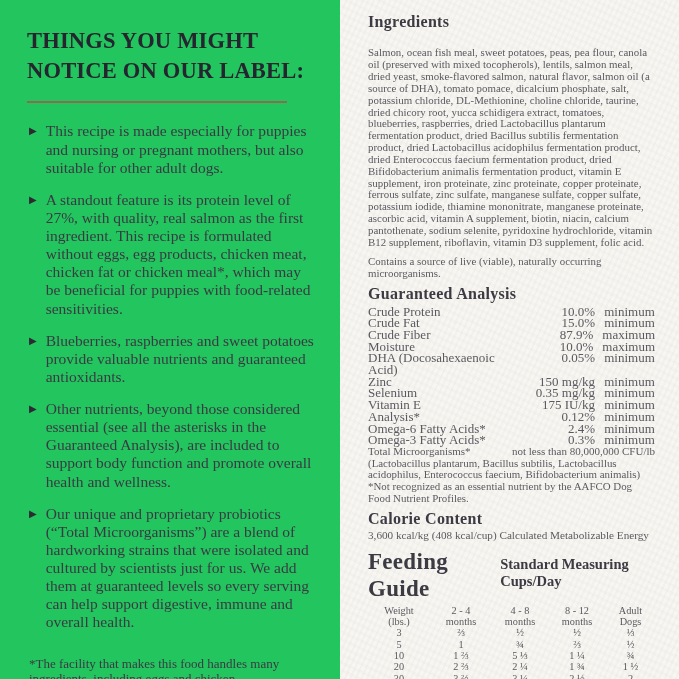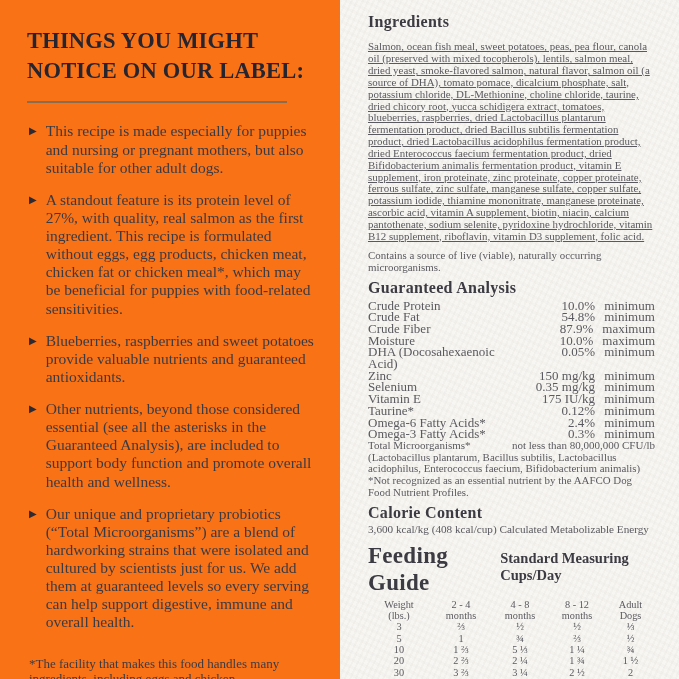--- a/index.html
+++ b/index.html
@@ -3,21 +3,21 @@
 <meta charset="utf-8">
 <style>
   * { margin:0; padding:0; box-sizing:border-box; }
   html,body { width:679px; height:679px; }
   body { font-family:"Liberation Serif", serif; }
   .page { position:relative; width:679px; height:679px; overflow:hidden; background:#f8f6f3; }
 
   
   .left-panel {
     position:absolute; left:0; top:0; width:340px; height:679px;
-    background:#f97316; padding:26px 26px 4px 27px;
+    background:#22c55e; padding:26px 26px 4px 27px;
   }
   .left-title {
     font-size:22.5px; font-weight:bold; color:#26242e; line-height:1.32;
     letter-spacing:0.2px;
   }
   .rule {
     border:none; border-top:2px solid #8a6c4e; width:260px; margin:16px 0 0 0;
   }
   .bullets { list-style:none; margin-top:19px; }
   .bullet-item { display:flex; margin-bottom:14px; color:#3b3a43; }
@@ -32,21 +32,21 @@
     position:absolute; left:340px; top:0; width:339px; height:679px;
     background:
       repeating-linear-gradient(115deg, rgba(210,205,198,0.12) 0 2px, rgba(255,255,255,0) 2px 5px),
       repeating-linear-gradient(25deg, rgba(215,210,202,0.10) 0 3px, rgba(255,255,255,0) 3px 7px),
       #f8f6f2;
     padding:13px 24px 0 28px; color:#5a595f;
   }
   .r-heading { font-size:16px; font-weight:bold; color:#3c3a42; letter-spacing:0.3px; line-height:1.15; }
   .r-heading.big { font-size:23px; }
   .small-text { font-size:10.9px; line-height:1.085; color:#5a595f; }
-  .ingredients-text { margin-top:10px;text-decoration:underline; }
+  .ingredients-text { margin-top:16px; }
   .contains-note { margin-top:8px; }
 
   .ga-section { margin-top:5px; }
   .ga-rows { margin-top:2px; }
   .ga-row { display:flex; font-size:13px; line-height:11.7px; }
   .ga-label { flex:1 1 auto; }
   .ga-value { flex:0 0 72px; text-align:right; }
   .ga-qualifier { flex:0 0 60px; text-align:center; padding-left:9px; }
   .ga-total { display:flex; font-size:11px; line-height:11.7px;justify-content:space-between; }
   .ga-total-label { flex:0 0 auto; }
@@ -109,21 +109,21 @@
     <div class="ga-section">
       <div class="r-heading">Guaranteed Analysis</div>
       <div class="ga-rows">
           <div class="ga-row">
             <span class="ga-label">Crude Protein</span>
             <span class="ga-value">10.0%</span>
             <span class="ga-qualifier">minimum</span>
           </div>
           <div class="ga-row">
             <span class="ga-label">Crude Fat</span>
-            <span class="ga-value">54.8%</span>
+            <span class="ga-value">15.0%</span>
             <span class="ga-qualifier">minimum</span>
           </div>
           <div class="ga-row">
             <span class="ga-label">Crude Fiber</span>
             <span class="ga-value">87.9%</span>
             <span class="ga-qualifier">maximum</span>
           </div>
           <div class="ga-row">
             <span class="ga-label">Moisture</span>
             <span class="ga-value">10.0%</span>
@@ -143,21 +143,21 @@
             <span class="ga-label">Selenium</span>
             <span class="ga-value">0.35 mg/kg</span>
             <span class="ga-qualifier">minimum</span>
           </div>
           <div class="ga-row">
             <span class="ga-label">Vitamin E</span>
             <span class="ga-value">175 IU/kg</span>
             <span class="ga-qualifier">minimum</span>
           </div>
           <div class="ga-row">
-            <span class="ga-label">Taurine*</span>
+            <span class="ga-label">Analysis*</span>
             <span class="ga-value">0.12%</span>
             <span class="ga-qualifier">minimum</span>
           </div>
           <div class="ga-row">
             <span class="ga-label">Omega-6 Fatty Acids*</span>
             <span class="ga-value">2.4%</span>
             <span class="ga-qualifier">minimum</span>
           </div>
           <div class="ga-row">
             <span class="ga-label">Omega-3 Fatty Acids*</span>

